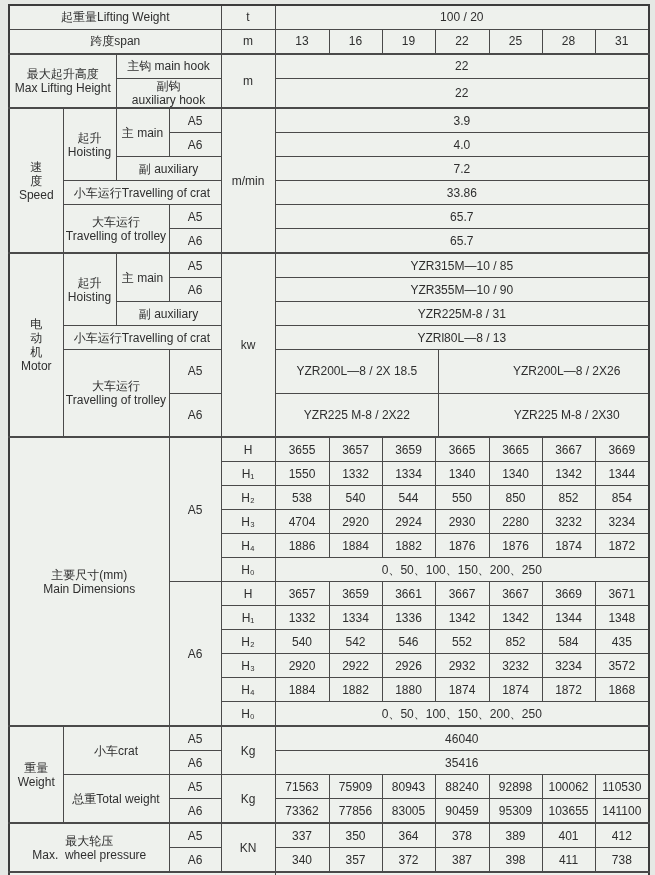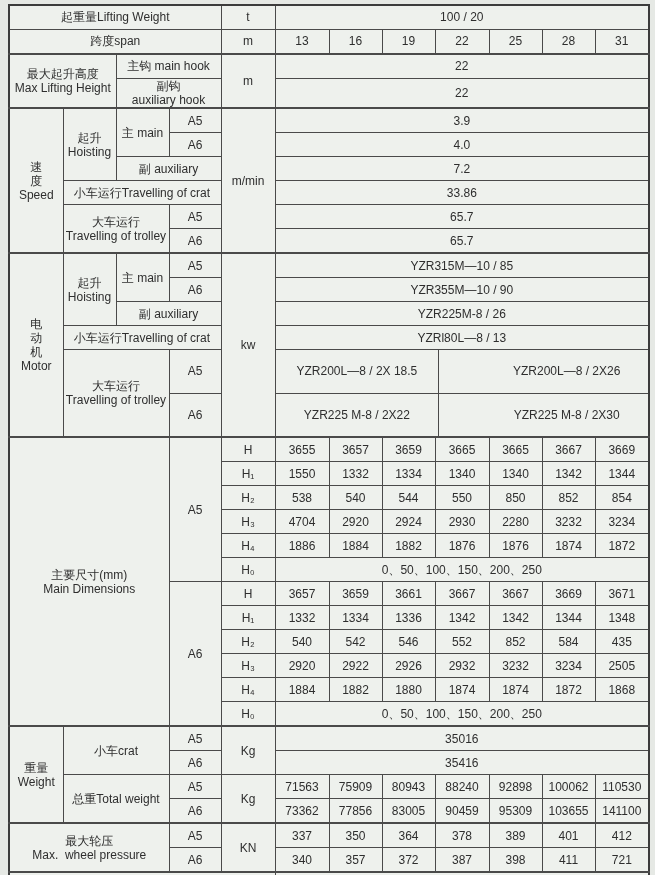--- a/index.html
+++ b/index.html
@@ -125,21 +125,21 @@
     <td>A5</td>
     <td rowspan="6">kw</td>
     <td colspan="7">YZR315M—10 / 85</td>
   </tr>
   <tr>
     <td>A6</td>
     <td colspan="7">YZR355M—10 / 90</td>
   </tr>
   <tr>
     <td colspan="2">副 auxiliary</td>
-    <td colspan="7">YZR225M-8 / 26</td>
+    <td colspan="7">YZR225M-8 / 31</td>
   </tr>
   <tr>
     <td colspan="3">小车运行Travelling of crat</td>
     <td colspan="7">YZRl80L—8 / 13</td>
   </tr>
   <tr>
     <td colspan="2" rowspan="2">大车运行
 Travelling of trolley</td>
     <td>A5</td>
     <td colspan="7" class="p0">
@@ -248,21 +248,21 @@
     <td>435</td>
   </tr>
   <tr>
     <td>H₃</td>
     <td>2920</td>
     <td>2922</td>
     <td>2926</td>
     <td>2932</td>
     <td>3232</td>
     <td>3234</td>
-    <td>2505</td>
+    <td>3572</td>
   </tr>
   <tr>
     <td>H₄</td>
     <td>1884</td>
     <td>1882</td>
     <td>1880</td>
     <td>1874</td>
     <td>1874</td>
     <td>1872</td>
     <td>1868</td>
@@ -271,21 +271,21 @@
     <td>H₀</td>
     <td colspan="7">0、50、100、150、200、250</td>
   </tr>
 
   <tr class="sec">
     <td rowspan="4">重量
 Weight</td>
     <td colspan="2" rowspan="2">小车crat</td>
     <td>A5</td>
     <td rowspan="2">Kg</td>
-    <td colspan="7">35016</td>
+    <td colspan="7">46040</td>
   </tr>
   <tr>
     <td>A6</td>
     <td colspan="7">35416</td>
   </tr>
   <tr>
     <td colspan="2" rowspan="2">总重Total weight</td>
     <td>A5</td>
     <td rowspan="2">Kg</td>
     <td>71563</td>
@@ -321,21 +321,21 @@
     <td>412</td>
   </tr>
   <tr>
     <td>A6</td>
     <td>340</td>
     <td>357</td>
     <td>372</td>
     <td>387</td>
     <td>398</td>
     <td>411</td>
-    <td>721</td>
+    <td>738</td>
   </tr>
 
   <tr class="sec">
     <td colspan="5">荐用钢轨Steel track recommended</td>
     <td colspan="7">推荐使用recommended to use QU 100</td>
   </tr>
 
 </tbody>
   </table>
 

